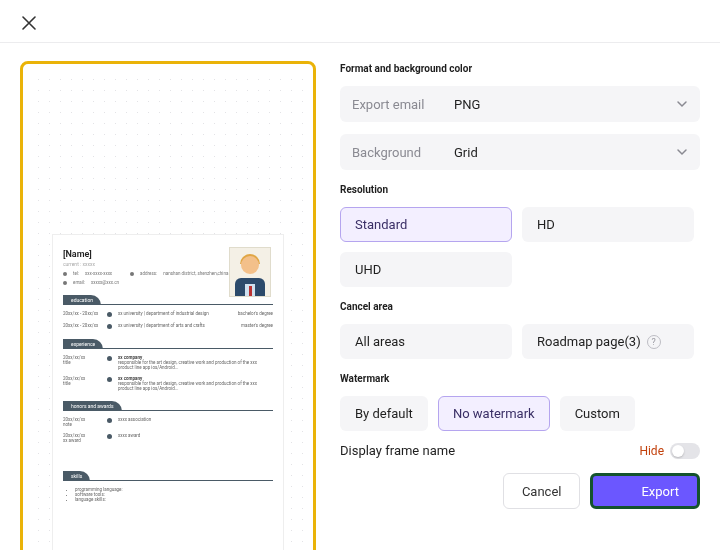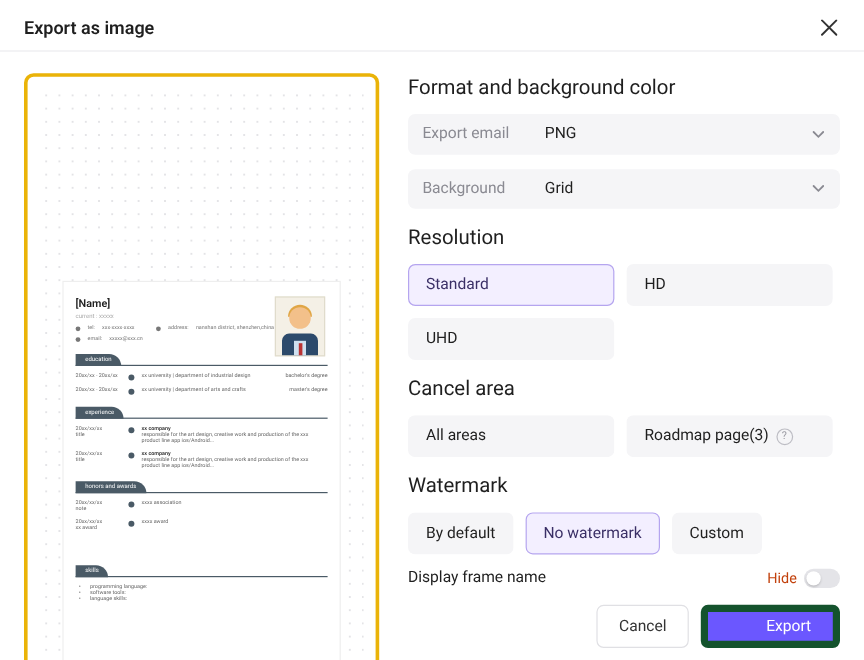--- a/index.html
+++ b/index.html
@@ -98,21 +98,21 @@
   .bullets li{ font-size:4.5px; color:#666; list-style:disc; margin-left:6px;}
 
   
   .opts-col {
     flex:1;
     display:flex;
     flex-direction:column;
     gap: 12px;
     overflow:hidden;
   }
-  .sect-title { font-size:17px; font-weight:400; color:#1f1f1f; margin-top:2px;}
+  .sect-title { font-size:10px; font-weight:700; color:#1f1f1f; margin-top:2px;}
   .select-row{
     background:#f5f5f7; border-radius:6px; height:36px;
     display:flex; align-items:center; padding:0 12px; gap:10px;
     cursor:pointer;
   }
   .select-row .lbl{ color:#8a8a92; font-size:13px; min-width:92px;}
   .select-row .val{ color:#1f1f1f; font-size:13px; }
   .select-row .chev{ margin-left:auto; color:#8a8a92;}
   .chips { display:flex; flex-wrap:wrap; gap:10px;}
   .chip {
@@ -138,30 +138,29 @@
   }
   .switch .knob{ width:12px;height:12px;border-radius:50%;background:#fff; position:absolute; top:2px; left:2px; box-shadow:0 1px 2px rgba(0,0,0,0.2);}
   .footer{
     display:flex; justify-content:flex-end; gap:10px; padding: 2px 0 6px 0;
   }
   .btn{
     height:36px; padding:0 18px; border-radius:6px; font-size:13px; cursor:pointer;
     display:flex; align-items:center; justify-content:center;
   }
   .btn-secondary{ background:#fff; border:1px solid #e0e0e4; color:#333;}
-  .btn-primary{ background:#6b57ff; color:#fff; border:6px solid #14532d;padding-left:48px;}
+  .btn-primary{ background:#6b57ff; color:#fff; border:3px solid #14532d;padding-left:48px;}
   svg{display:block;}
 </style>
 </head>
 <body>
 
 <div class="dialog">
 
   <div class="header">
-    <h1>Export as image</h1>
     <div class="close-btn">
       <svg width="14" height="14" viewBox="0 0 14 14">
           <path d="M1 1 L13 13 M13 1 L1 13" stroke="#333" stroke-width="1.6" stroke-linecap="round"></path>
         </svg>
     </div>
   </div>
   <div class="hr"></div>
 
   <div class="body">
 

